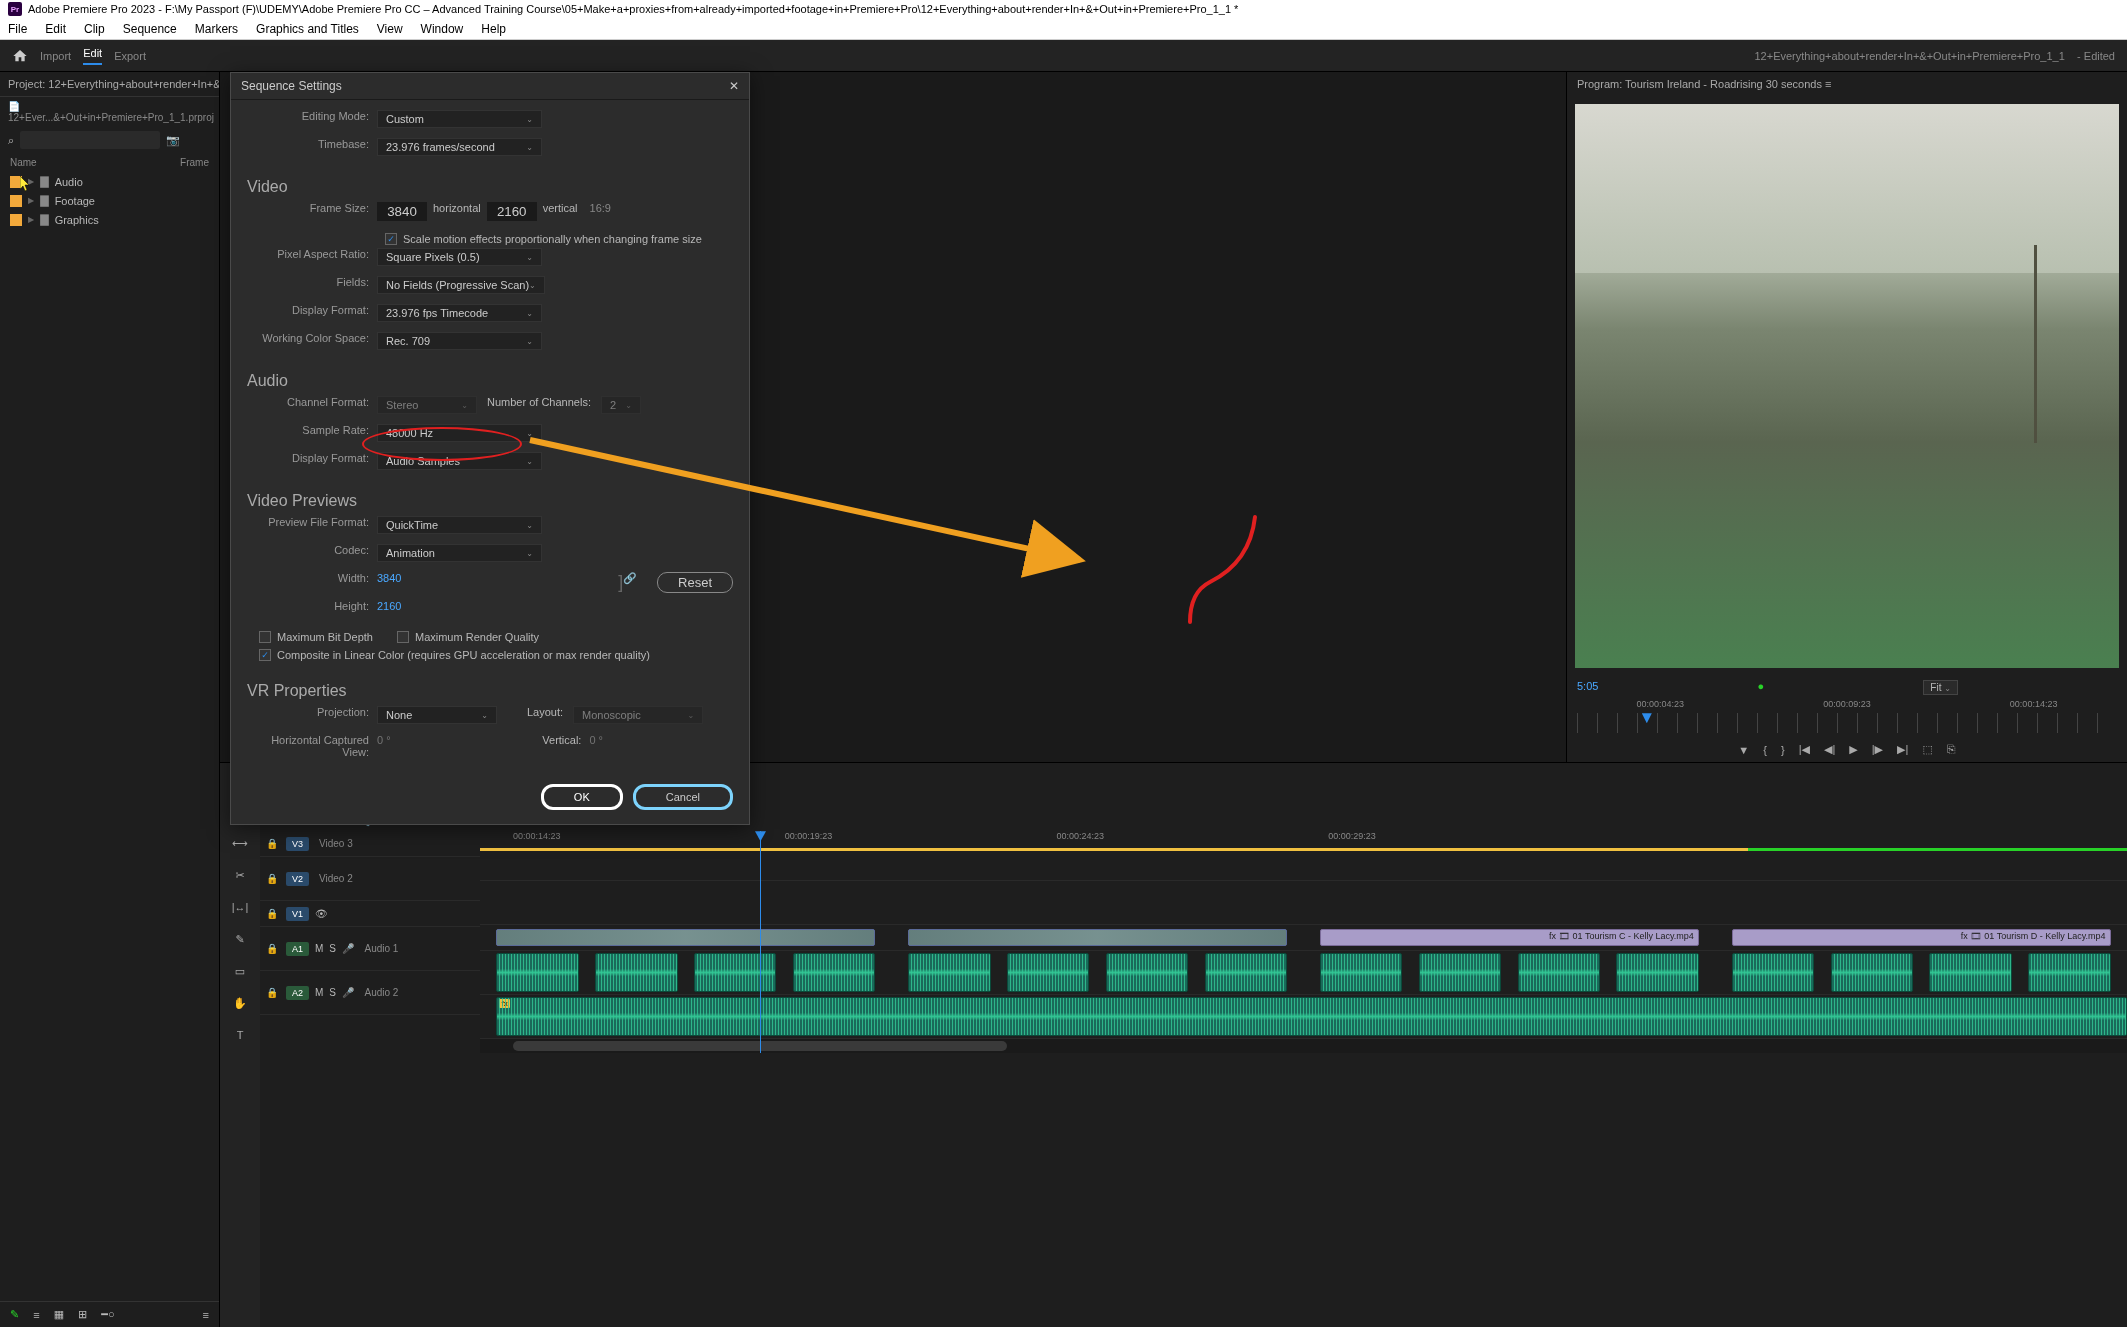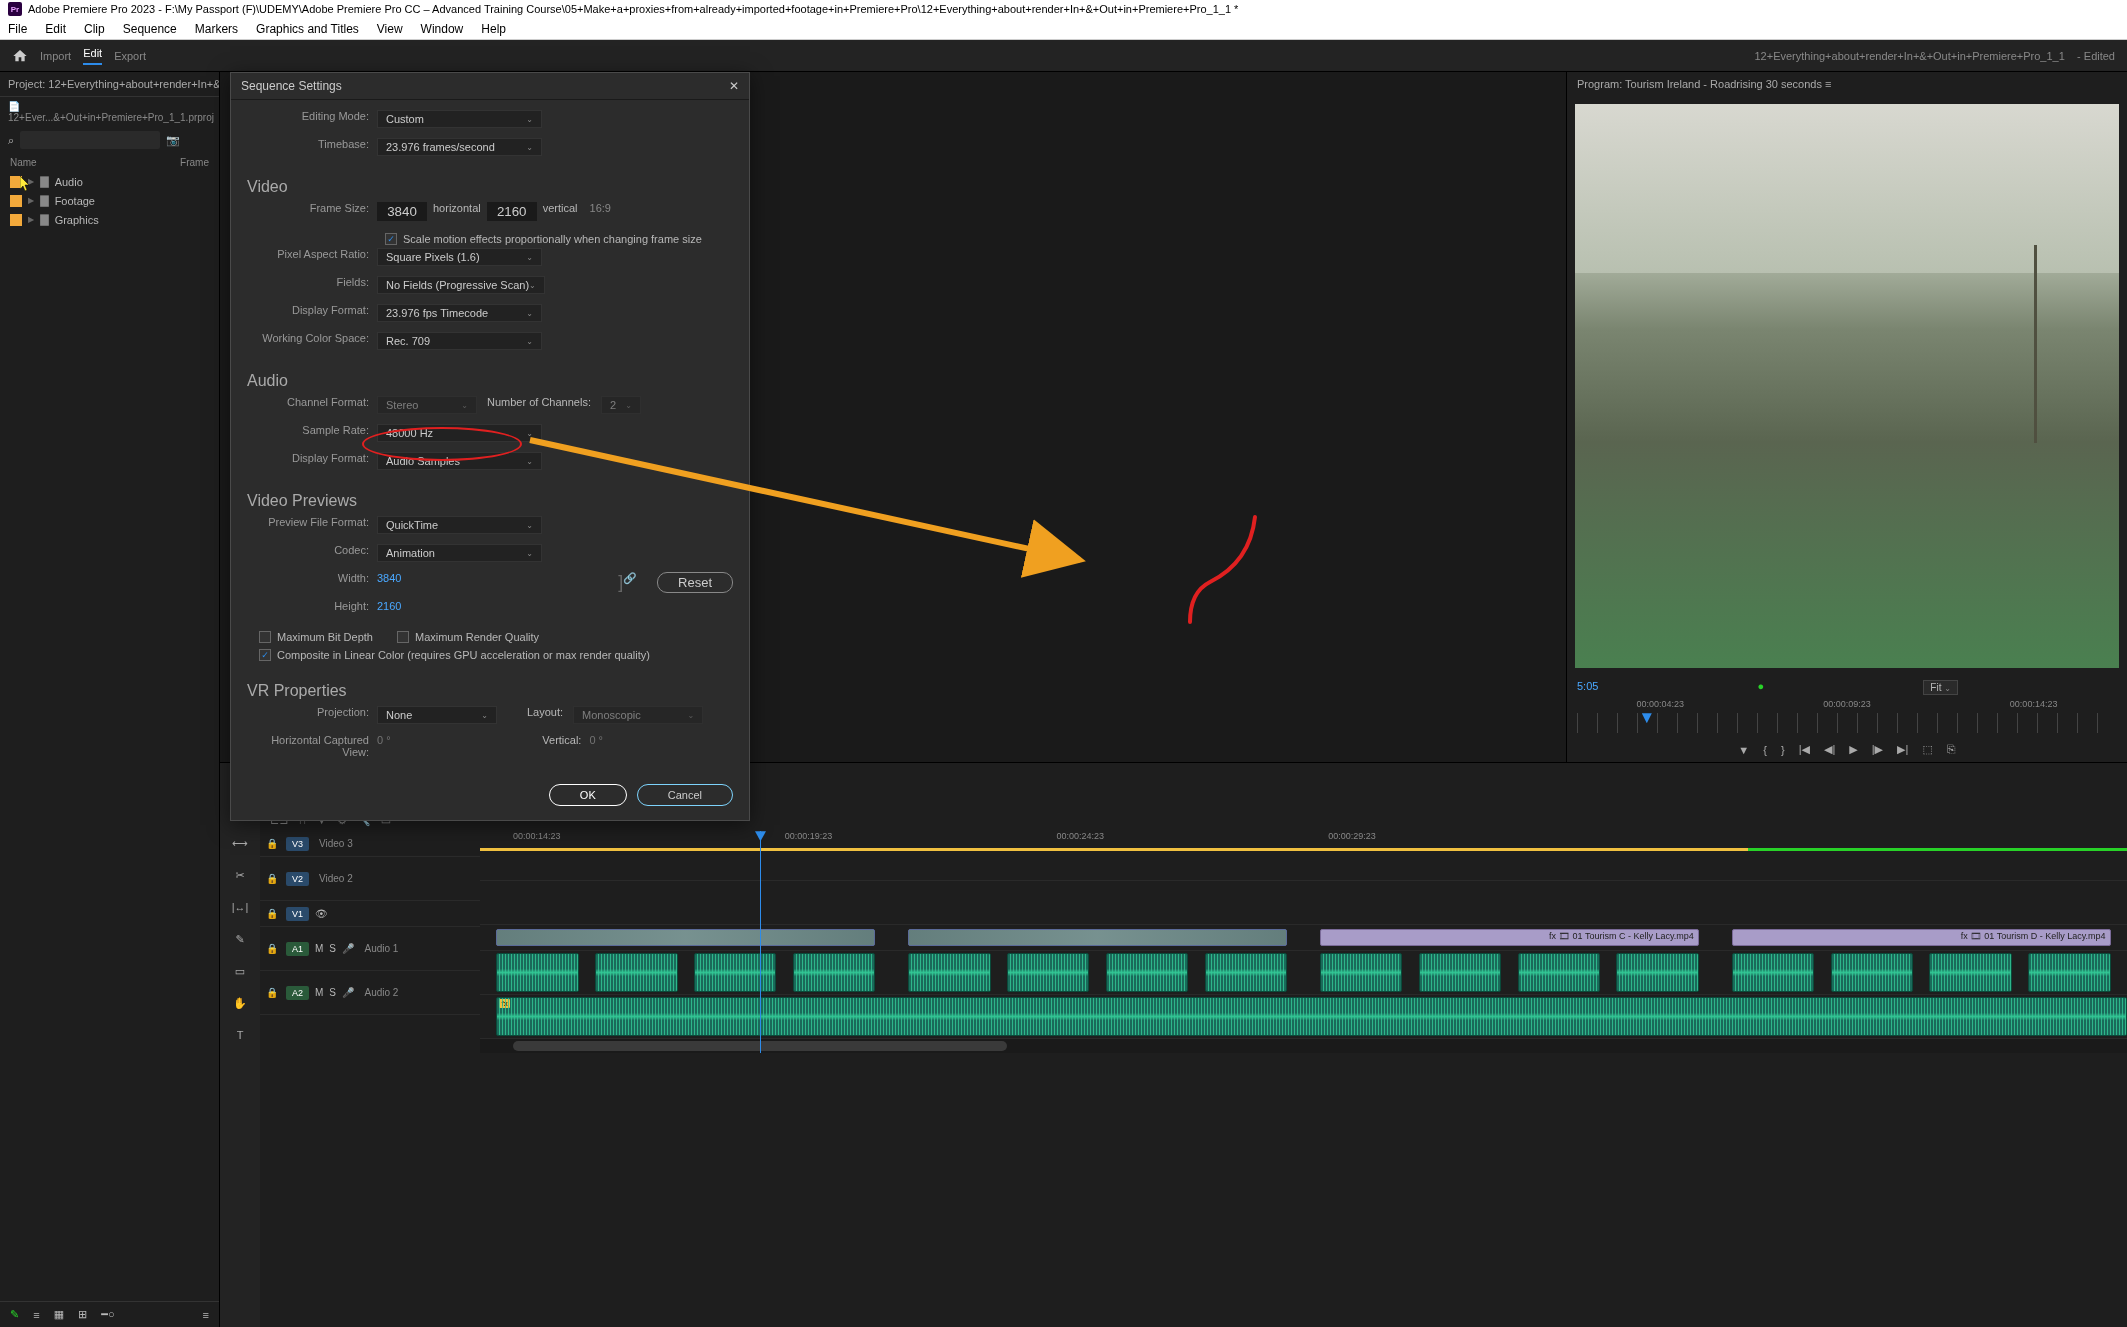--- a/index.html
+++ b/index.html
@@ -61,21 +61,21 @@
 .form-row { display: flex; align-items: flex-start; margin-bottom: 6px; min-height: 22px; }
 .form-label { width: 130px; text-align: right; padding-right: 8px; color: #999; font-size: 11px; }
 .form-select, .form-display { background: #222; border: 1px solid #333; padding: 2px 8px; color: #ccc; font-size: 11px; min-width: 165px; display:flex; justify-content:space-between; align-items:center; }
 .form-text-input { background: #1a1a1a; border:none; color:#ccc; padding:2px 6px; width:50px; text-align:center; }
 .form-link { color:#4aa8ff; }
 .section-title { color: #aaa; font-size: 16px; margin: 18px 0 6px 0; }
 .checkbox-row { display: flex; align-items: center; gap: 6px; padding: 3px 0 3px 12px; font-size: 11px; }
 .custom-checkbox { width: 12px; height: 12px; border: 1px solid #666; background: #333; display:inline-flex; align-items:center; justify-content:center; }
 .custom-checkbox.checked::after { content:'✓'; color:#2d8ceb; font-size:9px; }
 .modal-footer { display: flex; justify-content: flex-end; gap: 10px; padding: 10px 16px 14px; }
-.modal-btn { background: transparent; border: 1px solid #7dd3fc; color: #ccc; padding: 4px 30px; border-radius: 12px; font-size: 11px; }
+.modal-btn { background: transparent; border: 3px solid #7dd3fc; color: #ccc; padding: 4px 30px; border-radius: 12px; font-size: 11px; }
 .modal-btn.primary { border-color: #fff; color:#fff; }
 .reset-btn { background: transparent; border: 1px solid #888; color: #ccc; padding: 2px 20px; border-radius: 10px; font-size: 13px; }
 .bracket { font-size:18px; color:#666; }
 .chain-icon { color:#666; }
 
 
 .timeline-panel { flex: 1; background: #1e1e1e; display: flex; border-top: 1px solid #000; }
 .tool-column { width: 40px; background: #232323; padding: 6px 0; display:flex; flex-direction:column; gap:12px; align-items:center; }
 .tool-column .tool { width:20px; height:20px; display:flex; align-items:center; justify-content:center; color:#aaa; }
 .tool-column .tool.active { background:#2d8ceb; color:#fff; border-radius:2px; }
@@ -439,21 +439,21 @@
         <span style="padding:0 6px">vertical</span>
         <span style="padding:0 6px; color:#888">16:9</span>
       </div>
       <div class="checkbox-row" style="padding-left:138px">
         <span class="custom-checkbox checked"></span>
         <span>Scale motion effects proportionally when changing frame size</span>
       </div>
       <div class="form-row">
         <span class="form-label">Pixel Aspect Ratio:</span>
         <div class="form-select">
-            <span>Square Pixels (1.6)</span>
+            <span>Square Pixels (0.5)</span>
             <span class="chevron">⌄</span>
           </div>
       </div>
       <div class="form-row">
         <span class="form-label">Fields:</span>
         <div class="form-select">
             <span>No Fields (Progressive Scan)</span>
             <span class="chevron">⌄</span>
           </div>
       </div>

